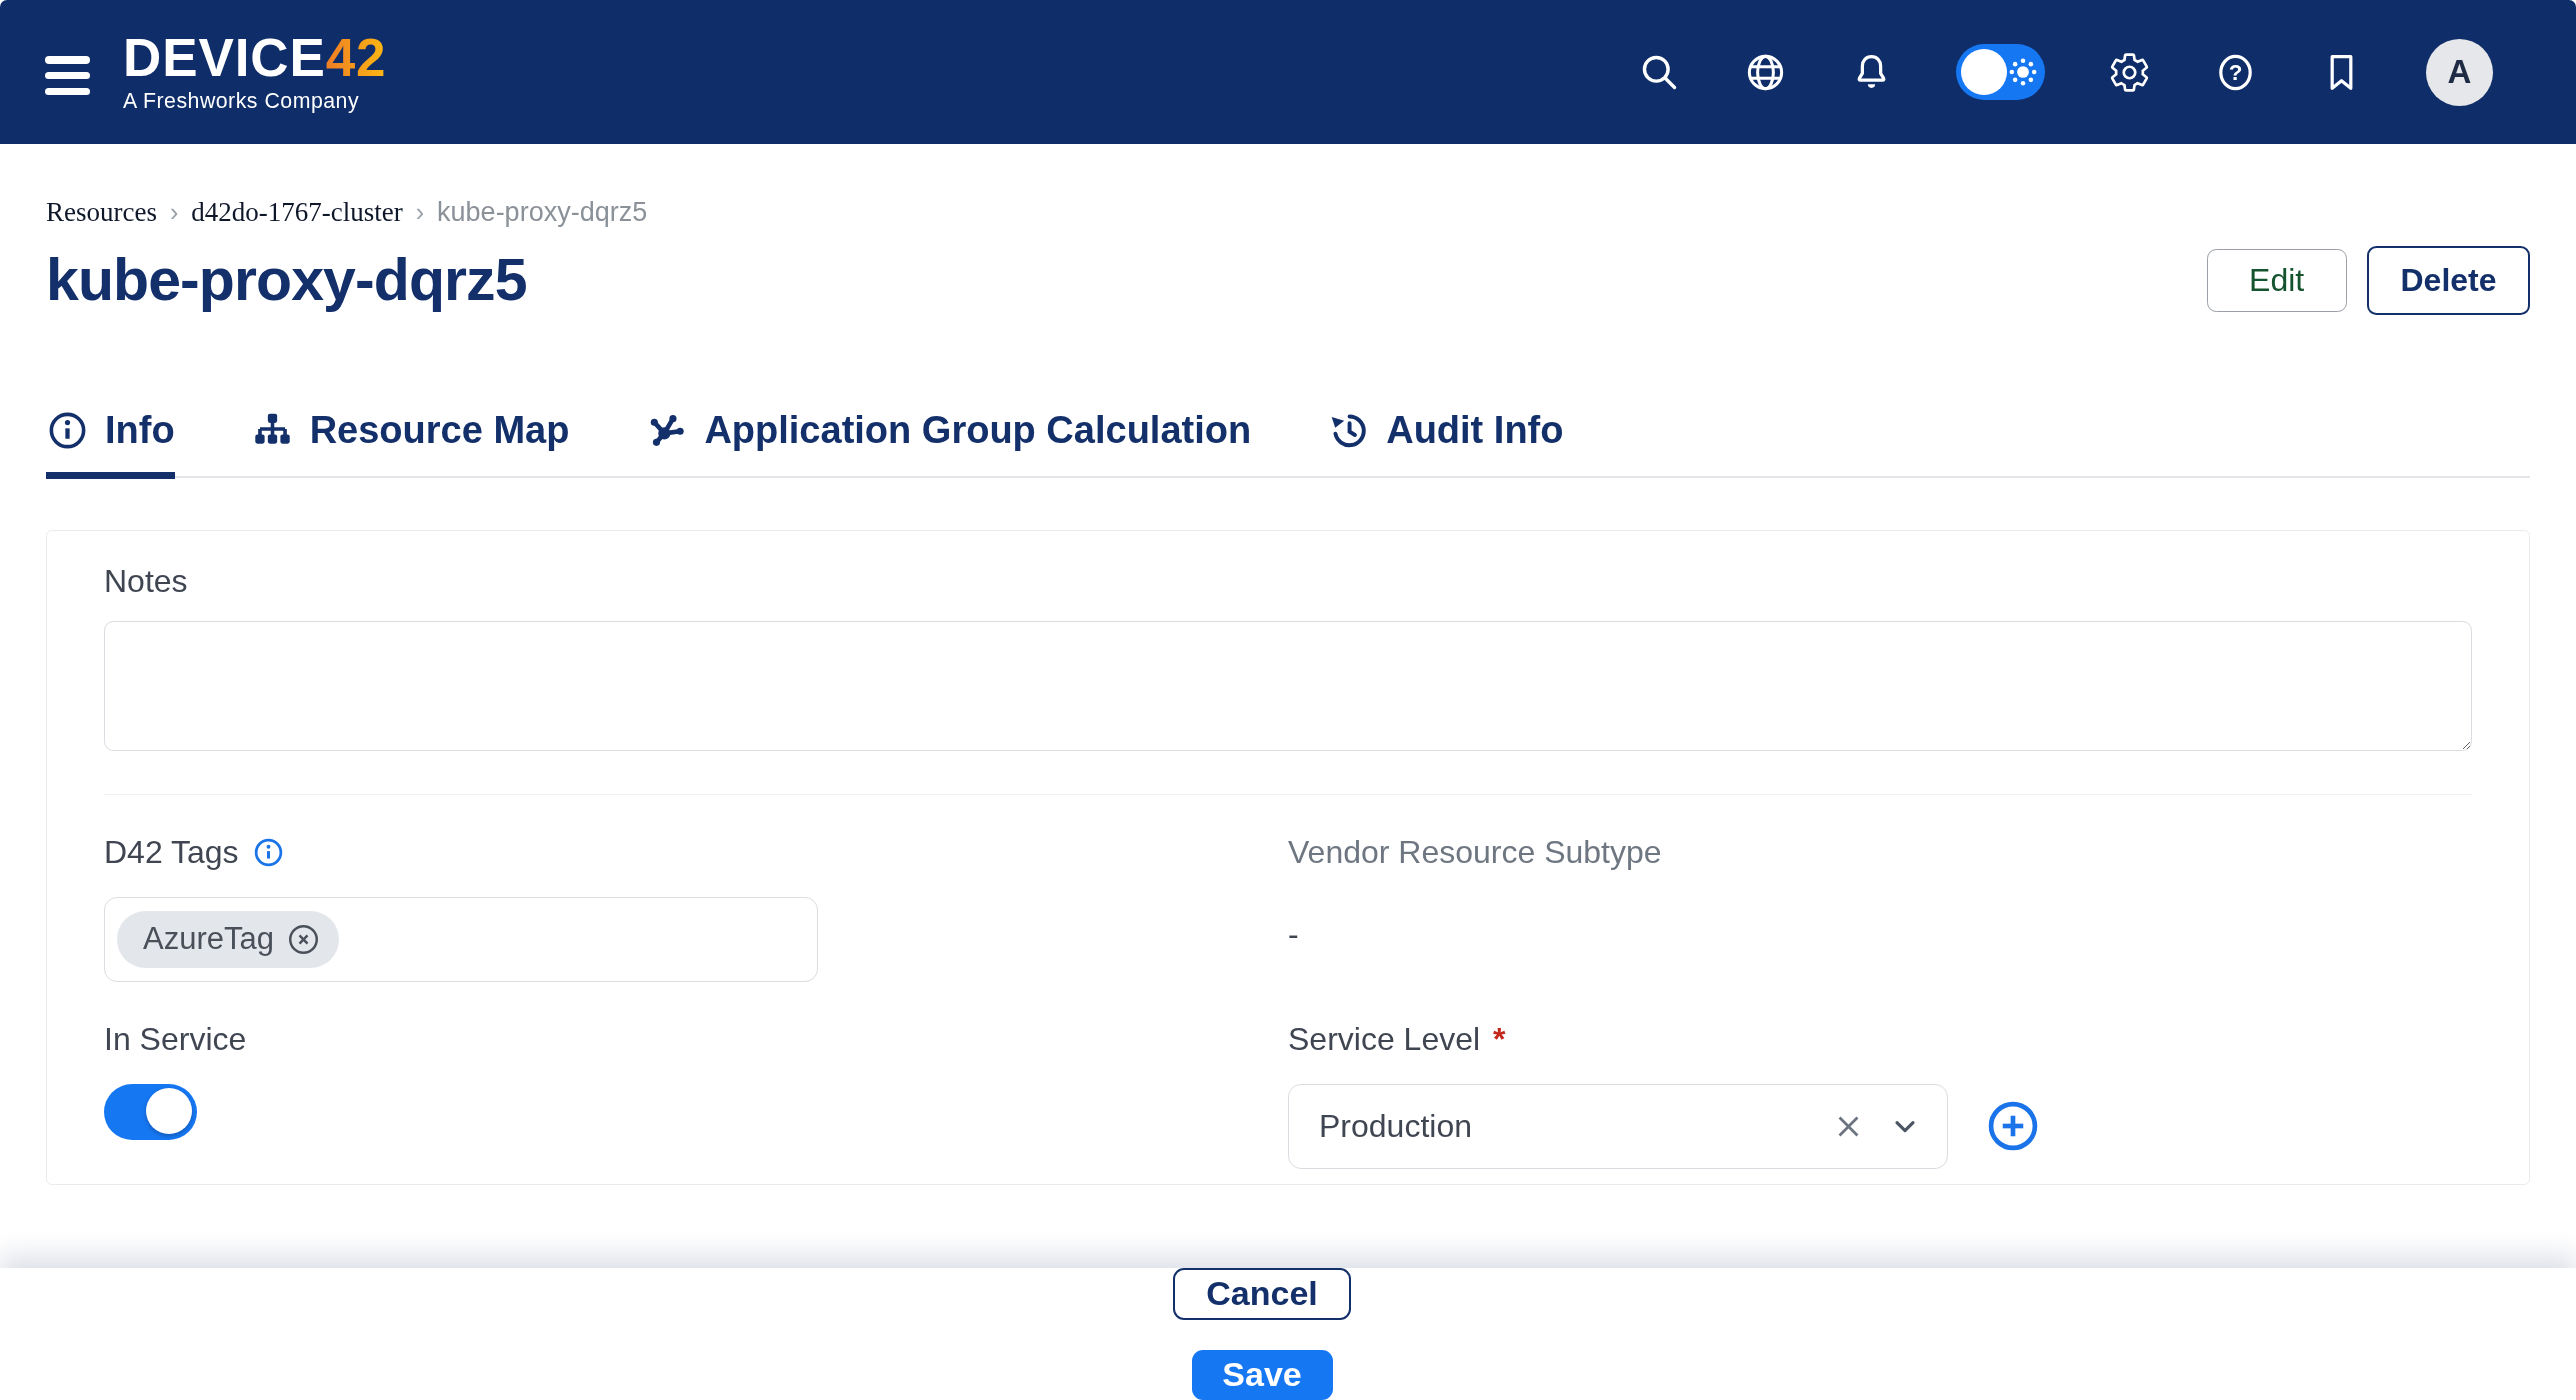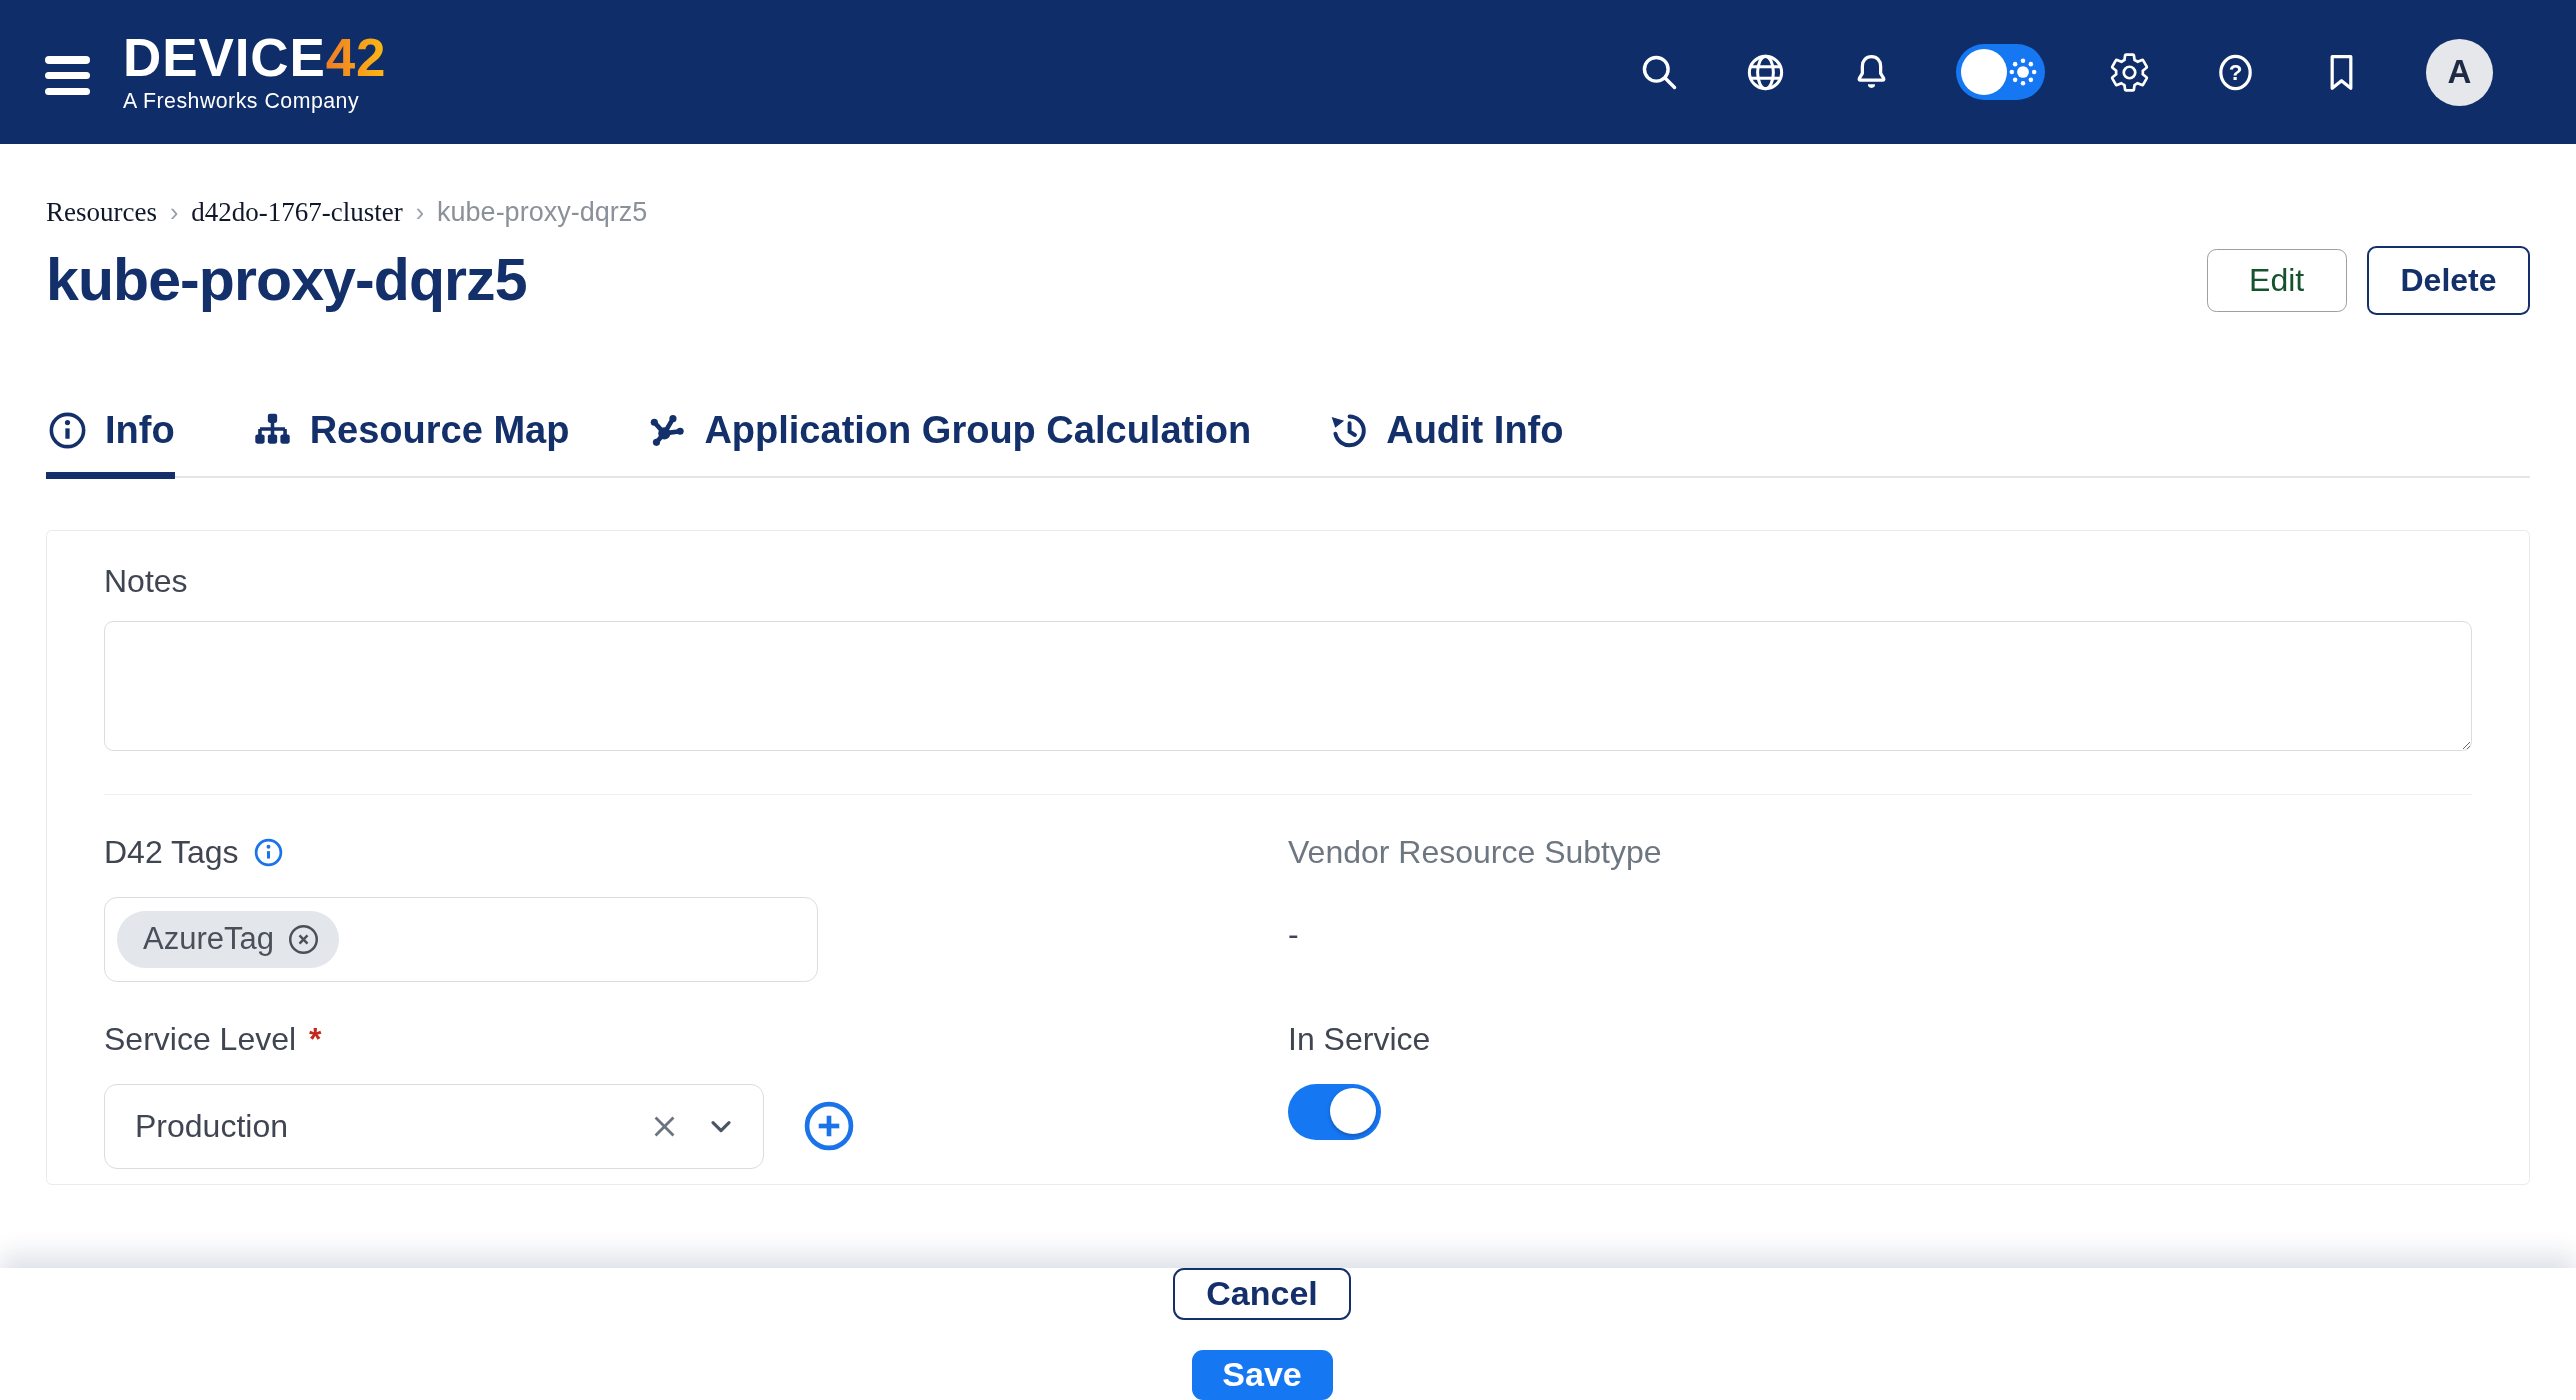--- a/index.html
+++ b/index.html
@@ -1,18 +1,18 @@
 <!DOCTYPE html>
 <html style="font-size:15px"><head>
 <meta charset="utf-8">
 <style>
   * { margin:0; padding:0; box-sizing:border-box; }
   html,body { width:2576px; height:1400px; background:#ffffff;
     font-family:"Liberation Sans", sans-serif; }
-  .page { position:relative; width:2576px; height:1400px; overflow:hidden; }
+  .page { position:relative; width:2576px; height:1400px; overflow:hidden;border-radius:7px; }
 
   
   .navbar { height:144px; background:#0f2d68; display:flex; align-items:center;
     padding:0 83px 0 45px; }
   .hamburger { width:45px; height:39px; display:flex; flex-direction:column;
     justify-content:space-between; cursor:pointer; margin-top:7.4px; }
   .hamburger span { display:block; height:7.4px; border-radius:4.6px; background:#fff; }
   .logo-block { margin-left:33px; color:#fff; }
   .logo-line { font-size:53px; font-weight:800; letter-spacing:0.9px; line-height:56px; }
   .logo-accent { background:linear-gradient(90deg,#ef7d25,#fdb913);
@@ -257,20 +257,26 @@
           </div>
         </div>
         <div>
           <div class="field-label-gray">Vendor Resource Subtype</div>
           <div class="subtype-value">-</div>
         </div>
       </div>
 
       <div class="grid-row row2">
         <div>
+          <div class="field-label">In Service</div>
+          <div class="toggle">
+            <div class="toggle-knob"></div>
+          </div>
+        </div>
+        <div>
           <div class="field-label">
             <span>Service Level</span>
             <span class="required-mark">*</span>
           </div>
           <div class="select-wrap">
             <div class="select-box">
               <span class="select-value">Production</span>
               <span class="select-icons">
                 <svg width="33" height="33" viewBox="0 0 24 24">
                   <line x1="5.5" y1="5.5" x2="18.5" y2="18.5" stroke="#6b7380" stroke-width="2"></line>
@@ -281,26 +287,20 @@
                 </svg>
               </span>
             </div>
             <svg class="plus-btn" viewBox="0 0 24 24">
               <circle cx="12" cy="12" r="9.4" fill="none" stroke="#1a73e8" stroke-width="2"></circle>
               <line x1="12" y1="7.6" x2="12" y2="16.4" stroke="#1a73e8" stroke-width="2"></line>
               <line x1="7.6" y1="12" x2="16.4" y2="12" stroke="#1a73e8" stroke-width="2"></line>
             </svg>
           </div>
         </div>
-        <div>
-          <div class="field-label">In Service</div>
-          <div class="toggle">
-            <div class="toggle-knob"></div>
-          </div>
-        </div>
       </div>
 
     </section>
   </div>
 
   <footer class="footer">
     <button class="btn-cancel">Cancel</button>
     <button class="btn-save">Save</button>
   </footer>
 

